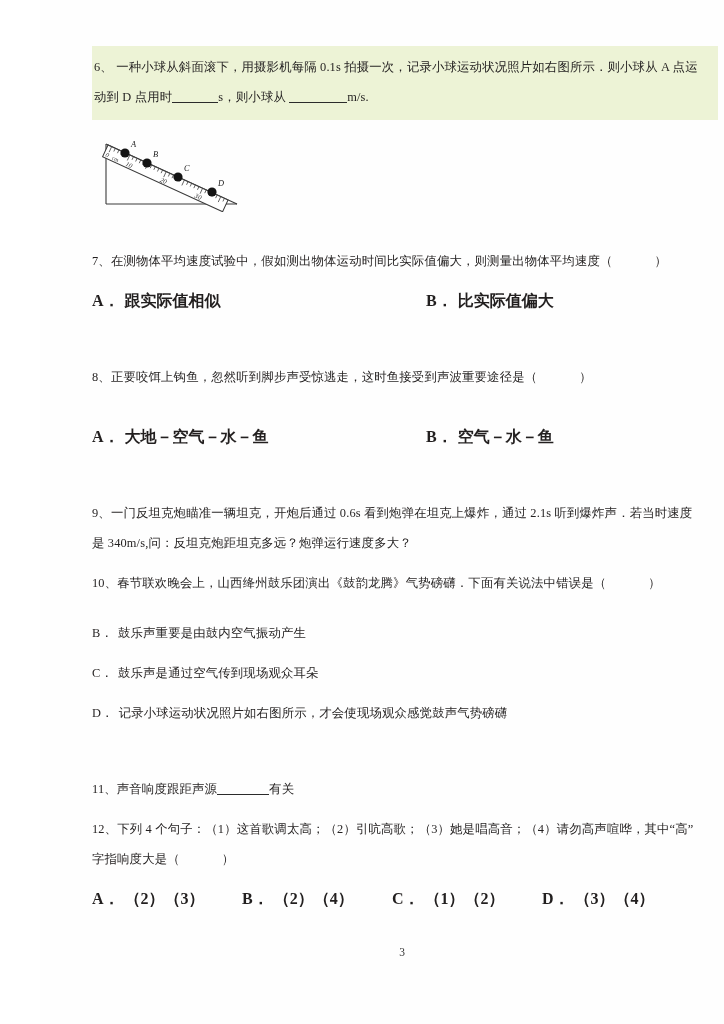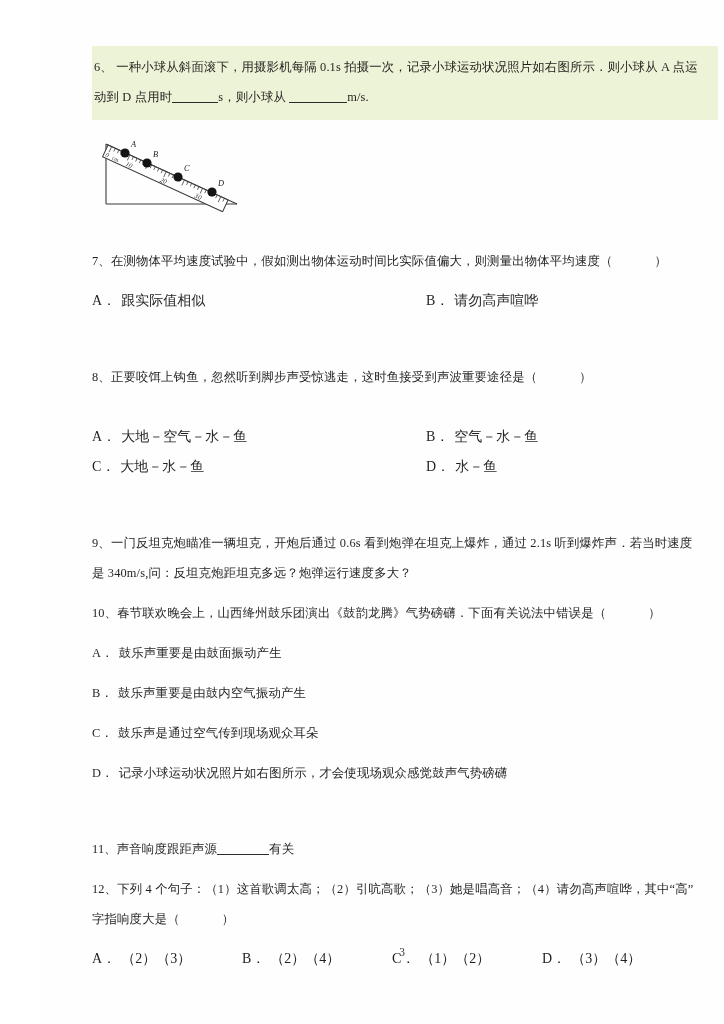--- a/index.html
+++ b/index.html
@@ -62,21 +62,22 @@
     min-width: 42px;
   }
 
   
   .opts {
     position: relative;
   }
   .opt-row {
     display: flex;
     line-height: 30px;
-    font-size: 14px;
+    font-size: 16px;
+    font-weight: bold;
   }
   .opt {
     flex: 0 0 auto;
   }
   .opt-a, .opt-c { width: 334px; }
   .opt-label { margin-right: 5px; }
 
   .opts4 .opt { width: 150px; }
 
   
@@ -184,55 +185,50 @@
     </div>
 
     <div class="sp-34"></div>
 
     <div class="qblock">
       <div class="line"><span>7、在测物体平均速度试验中，假如测出物体运动时间比实际值偏大，则测量出物体平均速度（</span><span class="paren"></span><span>）</span></div>
       <div class="sp-10"></div>
       <div class="opts">
         <div class="opt-row">
           <div class="opt opt-a"><span class="opt-label">A．</span><span>跟实际值相似</span></div>
-          <div class="opt"><span class="opt-label">B．</span><span>请勿高声喧哗</span></div>
+          <div class="opt"><span class="opt-label">B．</span><span>比实际值偏大</span></div>
         </div>
       </div>
     </div>
 
     <div class="sp-46"></div>
 
     <div class="qblock">
       <div class="line"><span>8、正要咬饵上钩鱼，忽然听到脚步声受惊逃走，这时鱼接受到声波重要途径是（</span><span class="paren"></span><span>）</span></div>
       <div class="sp-30"></div>
       <div class="opts">
         <div class="opt-row">
           <div class="opt opt-a"><span class="opt-label">A．</span><span>大地－空气－水－鱼</span></div>
           <div class="opt"><span class="opt-label">B．</span><span>空气－水－鱼</span></div>
         </div>
-        <div class="opt-row">
-          <div class="opt opt-c"><span class="opt-label">C．</span><span>大地－水－鱼</span></div>
-          <div class="opt"><span class="opt-label">D．</span><span>水－鱼</span></div>
-        </div>
       </div>
     </div>
 
     <div class="sp-46"></div>
 
     <div class="qblock">
       <div class="line">9、一门反坦克炮瞄准一辆坦克，开炮后通过 0.6s 看到炮弹在坦克上爆炸，通过 2.1s 听到爆炸声．若当时速度</div>
       <div class="line">是 340m/s,问：反坦克炮距坦克多远？炮弹运行速度多大？</div>
     </div>
 
     <div class="sp-10"></div>
 
     <div class="qblock">
       <div class="line"><span>10、春节联欢晚会上，山西绛州鼓乐团演出《鼓韵龙腾》气势磅礴．下面有关说法中错误是（</span><span class="paren"></span><span>）</span></div>
       <div class="sp-10"></div>
-      <div class="line"><span class="opt-label">A．</span><span>鼓乐声重要是由鼓面振动产生</span></div>
       <div class="sp-10"></div>
       <div class="line"><span class="opt-label">B．</span><span>鼓乐声重要是由鼓内空气振动产生</span></div>
       <div class="sp-10"></div>
       <div class="line"><span class="opt-label">C．</span><span>鼓乐声是通过空气传到现场观众耳朵</span></div>
       <div class="sp-10"></div>
       <div class="line"><span class="opt-label">D．</span><span>记录小球运动状况照片如右图所示，才会使现场观众感觉鼓声气势磅礴</span></div>
     </div>
 
     <div class="sp-46"></div>
 

